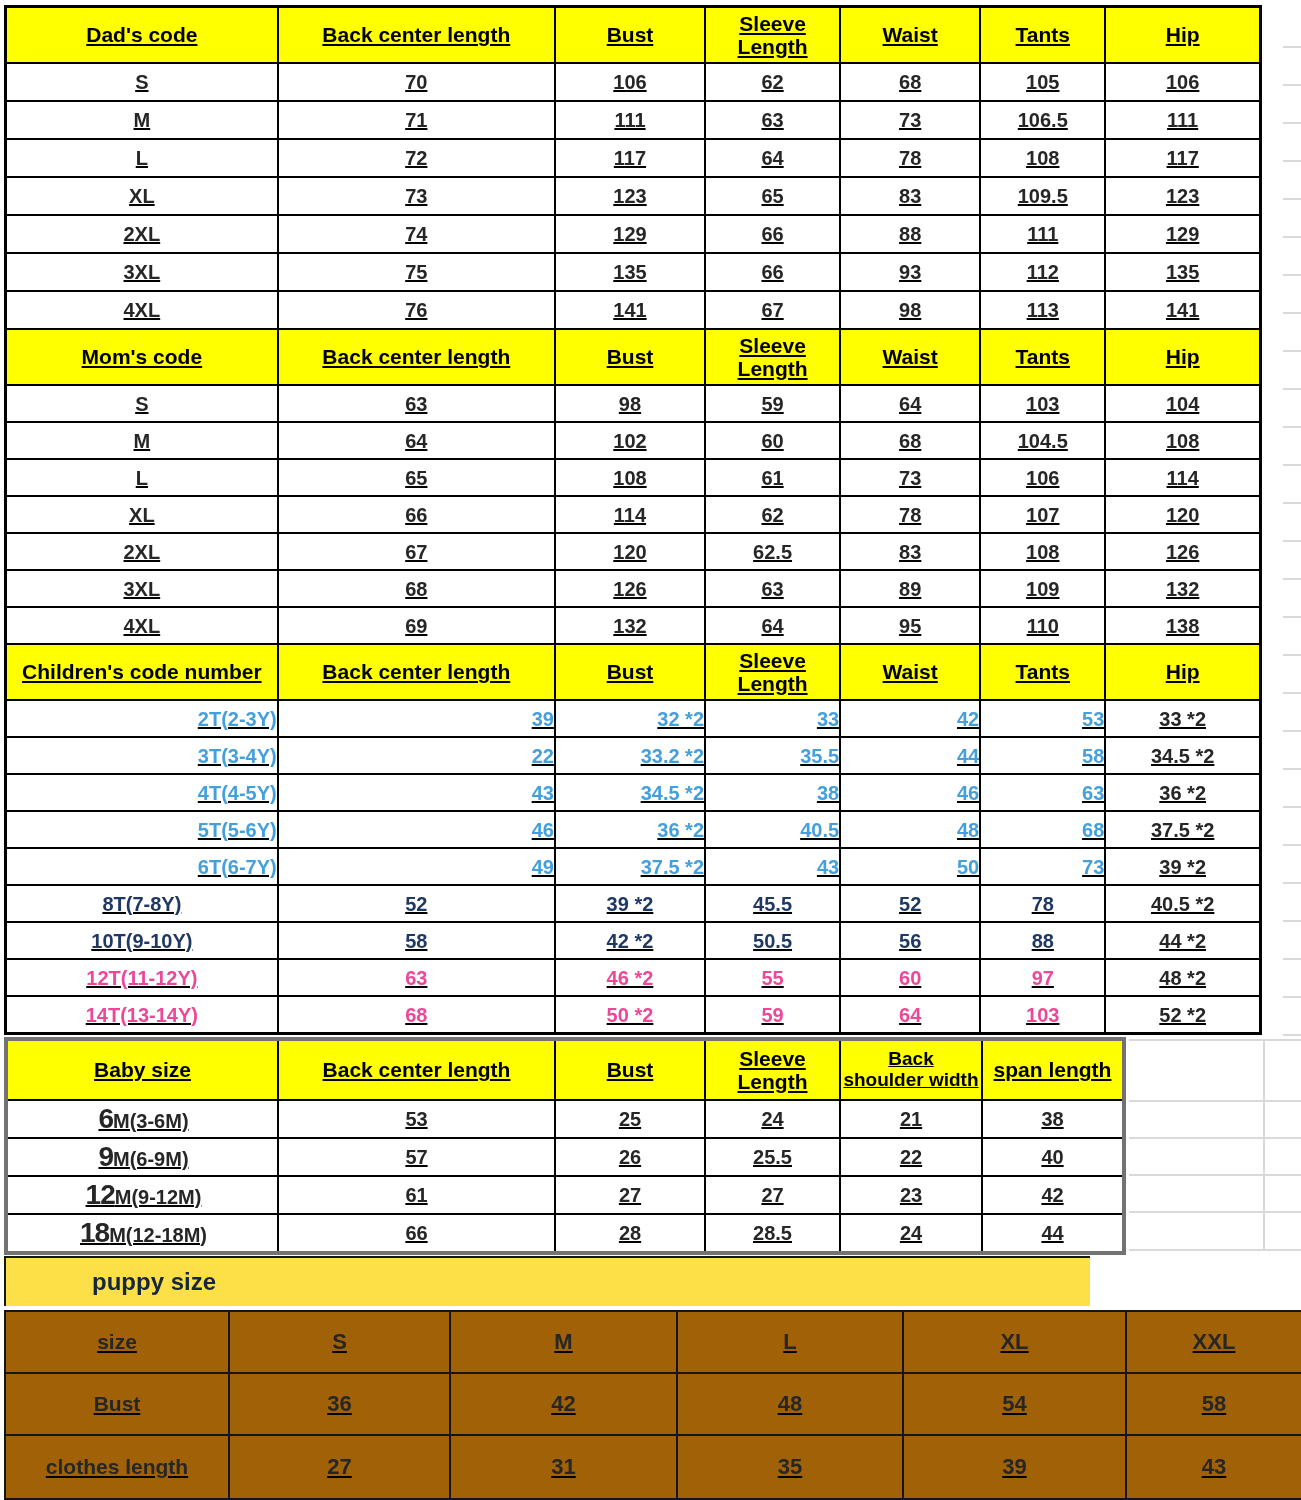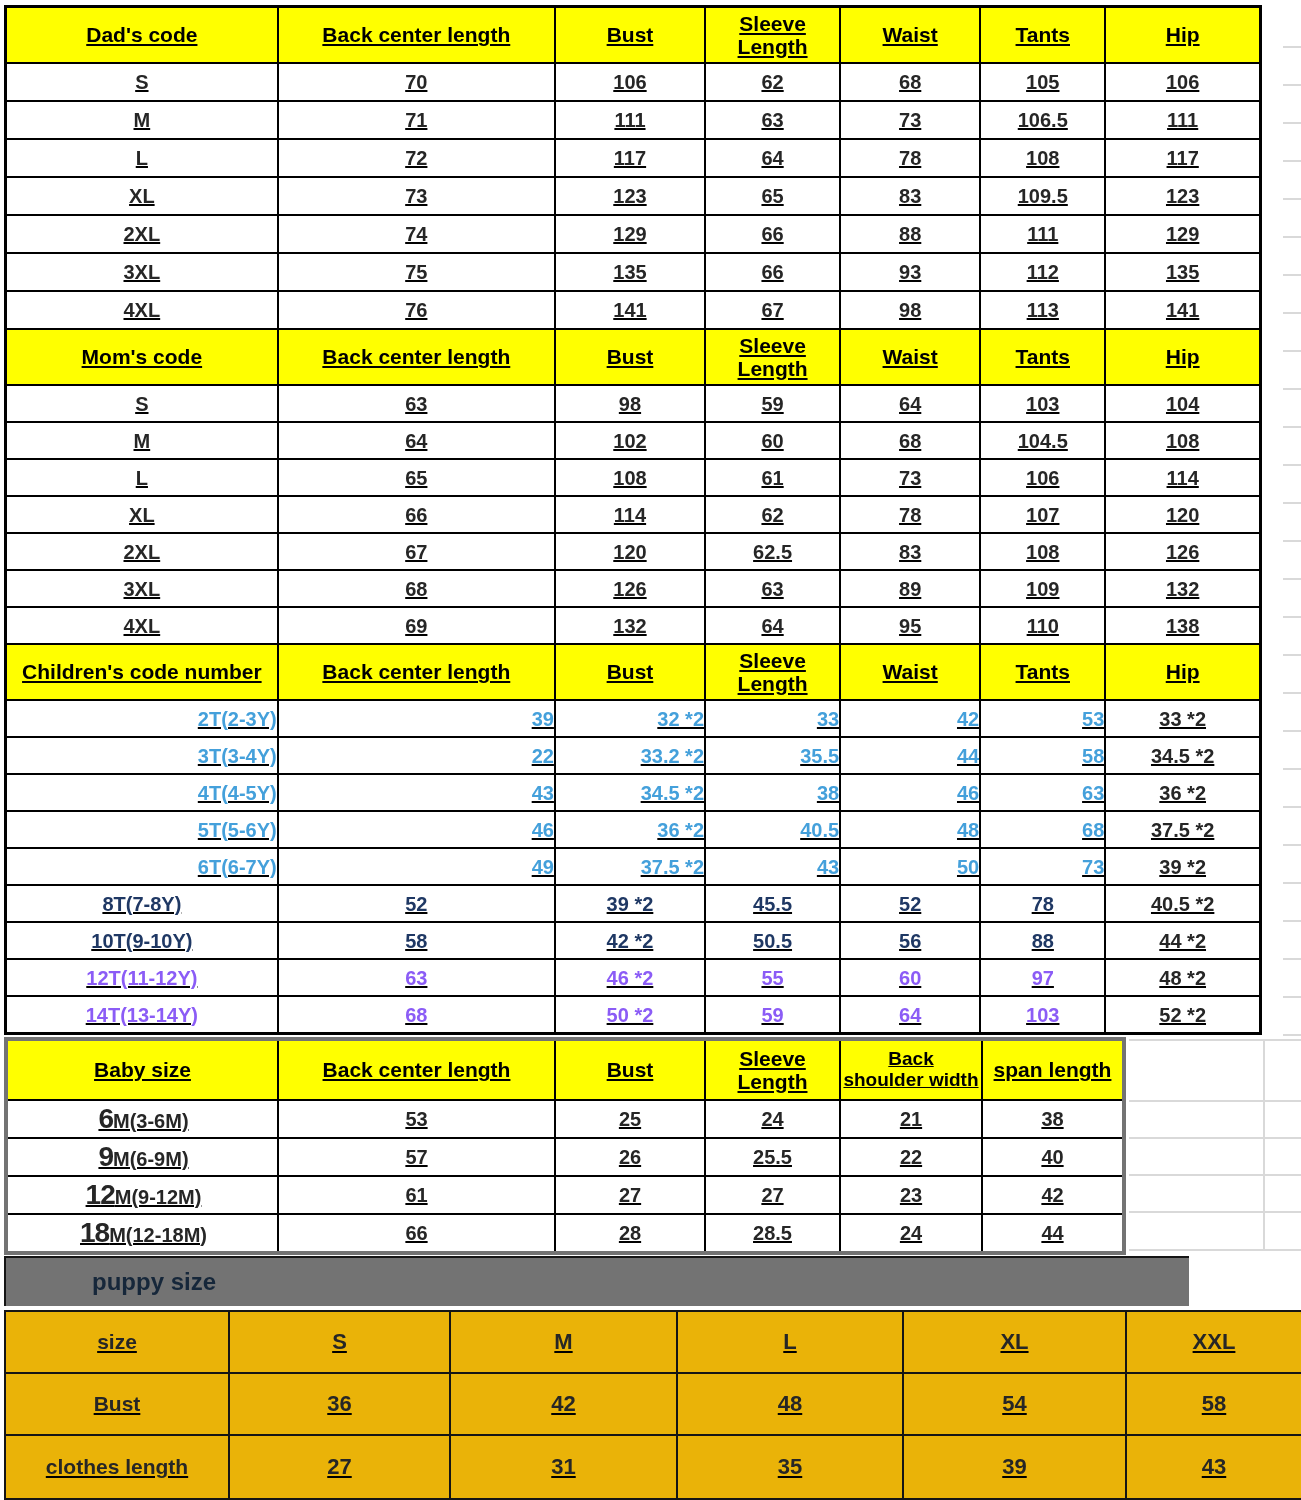--- a/index.html
+++ b/index.html
@@ -24,30 +24,30 @@
   .baby-table tr.head td{background:#FFFF00;color:#000;height:58px;font-size:21px;white-space:pre-line;}
   .baby-table tr.head td:nth-child(5){font-size:19px;margin-left:42px;}
   .baby-table .baby-label{text-align:center;padding-left:2px;}
   .baby-table .baby-label .big{font-size:28px;letter-spacing:-1px;}
   .baby-table .baby-label .rest{font-size:20px;}
 
   
   .t-dark{color:#262626;}
   .t-blue{color:#44A0DB;text-align:right;}
   .t-navy{color:#1F3864;}
-  .t-red{color:#8b5cf6;}
-
-  
-  .band{position:absolute;left:4px;top:1256px;width:1185px;height:50px;background:#737373;
+  .t-red{color:#ec4899;}
+
+  
+  .band{position:absolute;left:4px;top:1256px;width:1086px;height:50px;background:#fde047;
         border-top:2px solid #151515;border-left:2px solid #151515;box-sizing:border-box;}
   .band-title{font-weight:700;font-size:24px;color:#16273a;line-height:48px;padding-left:86px;}
 
   
   .puppy-table{position:absolute;left:4px;top:1310px;width:1297px;border:2px solid #151515;}
-  .puppy-table td{background:#eab308;border:2px solid #151515;height:60px;font-size:22px;color:#262626;}
+  .puppy-table td{background:#a16207;border:2px solid #151515;height:60px;font-size:22px;color:#262626;}
   .puppy-table tr td:first-child{font-size:21px;}
   .puppy-table tr:last-child td{height:62px;}
 
   
   .side-strip{position:absolute;left:1283px;top:10px;width:18px;height:1028px;
       background:repeating-linear-gradient(to bottom, rgba(0,0,0,0) 0 36px, #D9D9D9 36px 38px);}
   .ghost-area{position:absolute;left:1129px;top:1039px;width:172px;height:214px;background:#ffffff;}
   .ghost-area .hline{position:absolute;left:0;width:100%;height:2px;background:#D9D9D9;}
   .ghost-area .vline{position:absolute;left:134px;top:0;width:2px;height:212px;background:#D9D9D9;}
 </style>

